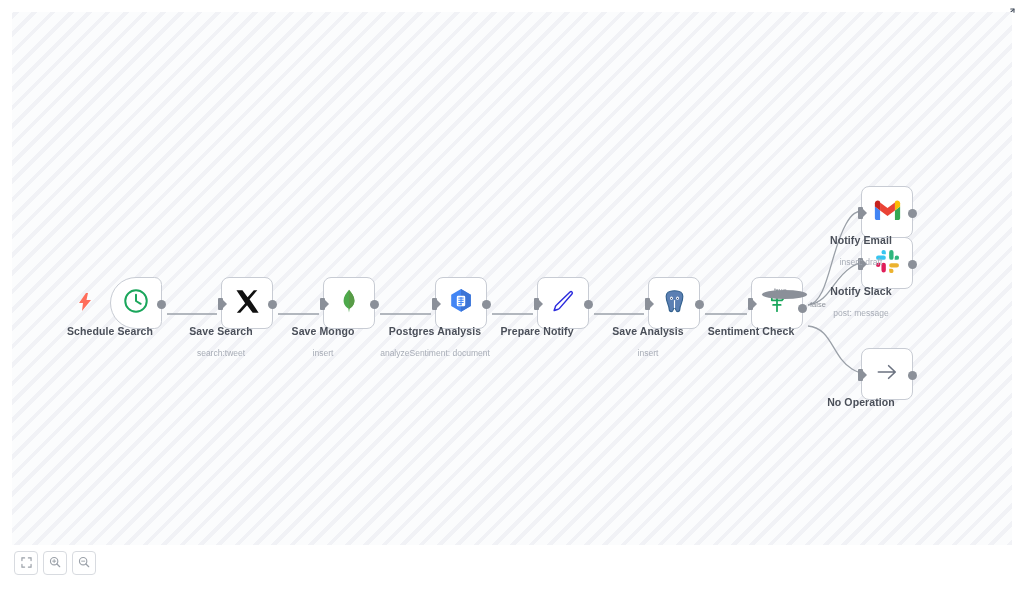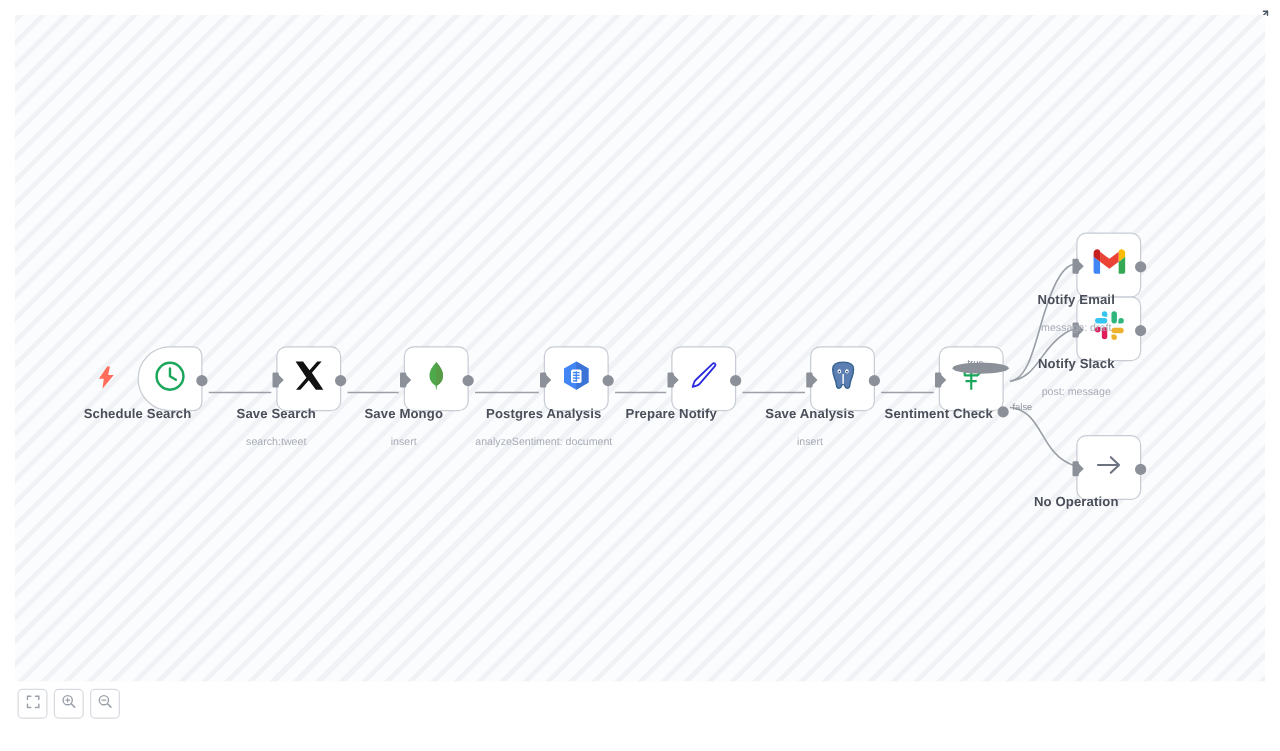--- a/index.html
+++ b/index.html
@@ -49,21 +49,21 @@
   }
   .pin:after{
     content:"";position:absolute;left:4px;top:1px;
     border-left:5px solid #8b9099;
     border-top:5px solid transparent;border-bottom:5px solid transparent;
   }
   .port-lbl{
     position:absolute;font-size:7.5px;color:#8b9099;left:12px;top:-4px;white-space:nowrap;
   }
   .pout.o-true{top:12px;padding-left:36px;}
-  .pout.o-false{top:47px;}
+  .pout.o-false{top:26px;}
 
   .bolt{position:absolute;left:-32px;top:16px;width:14px;height:18px;}
 
   
   .tbtn{
     position:absolute;width:22px;height:22px;background:#ffffff;
     border:1px solid #d8dbe0;border-radius:4px;
     display:flex;align-items:center;justify-content:center;
   }
   #tb1{left:14px;top:551px;}
@@ -242,21 +242,21 @@
             <path d="M21.7 20.3h4c.84 0 1.4-.85 1.4-1.9V6.3l-5.4 4.1z" fill="#34a853"></path>
             <path d="M21.7 2.2v8.2l5.4-4.1V3.1c0-2.5-2.9-3.9-4.9-2.4z" fill="#fbbc04"></path>
             <path d="M6.3 10.4V2.2L14 8l7.7-5.8v8.2L14 16.2z" fill="#ea4335"></path>
             <path d="M0.9 3.1v3.2l5.4 4.1V2.2L5.8.7C3.8-.8.9.6.9 3.1z" fill="#c5221f"></path>
           </svg>
         </span>
         <div class="pin"></div>
         <div class="pout"></div>
       </div>
       <div class="nlabel">Notify Email</div>
-      <div class="nsub">message: draft</div>
+      <div class="nsub">insert: draft</div>
     </div>
 
     <div class="node" style="left:849px;top:225px;z-index:2;">
       <div class="nbox">
         <span>
           <svg width="25" height="25" viewBox="0 0 24 24">
             <path d="M5.1 15.2a2.1 2.1 0 1 1-2.1-2.1h2.1zM6.2 15.2a2.1 2.1 0 0 1 4.2 0v5.2a2.1 2.1 0 0 1-4.2 0z" fill="#e01e5a"></path>
             <path d="M8.3 5.1A2.1 2.1 0 1 1 10.4 3v2.1zM8.3 6.2a2.1 2.1 0 0 1 0 4.2H3.1a2.1 2.1 0 0 1 0-4.2z" fill="#36c5f0"></path>
             <path d="M18.9 8.3A2.1 2.1 0 1 1 21 10.4h-2.1zM17.8 8.3a2.1 2.1 0 0 1-4.2 0V3.1a2.1 2.1 0 0 1 4.2 0z" fill="#2eb67d"></path>
             <path d="M15.7 18.9a2.1 2.1 0 1 1-2.1 2.1v-2.1zM15.7 17.8a2.1 2.1 0 0 1 0-4.2h5.2a2.1 2.1 0 0 1 0 4.2z" fill="#ecb22e"></path>

